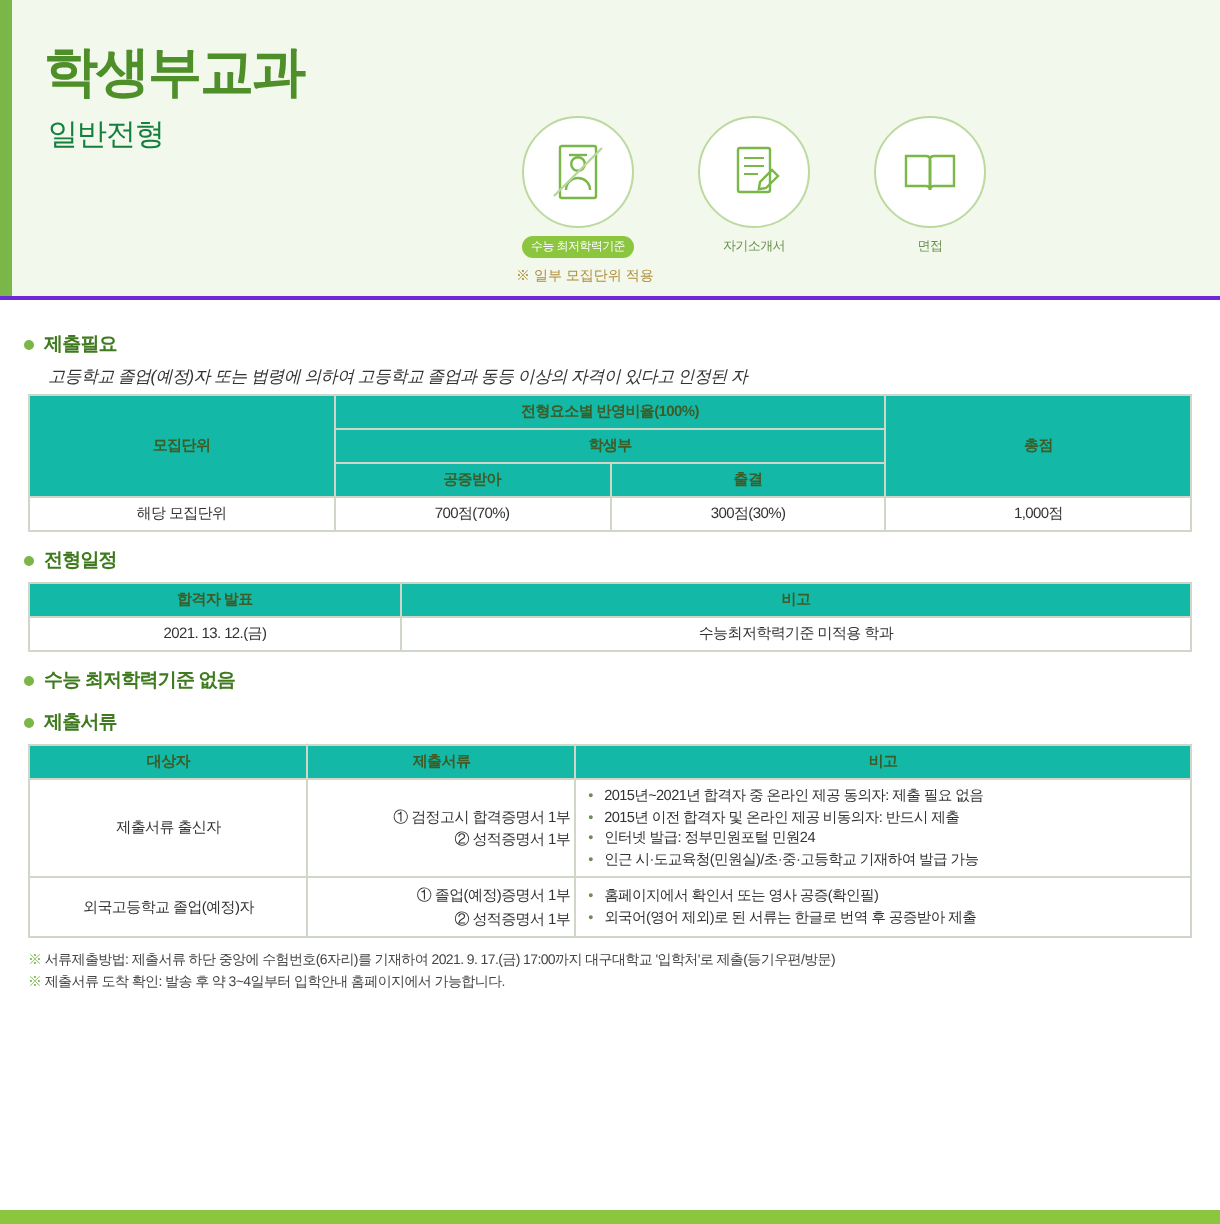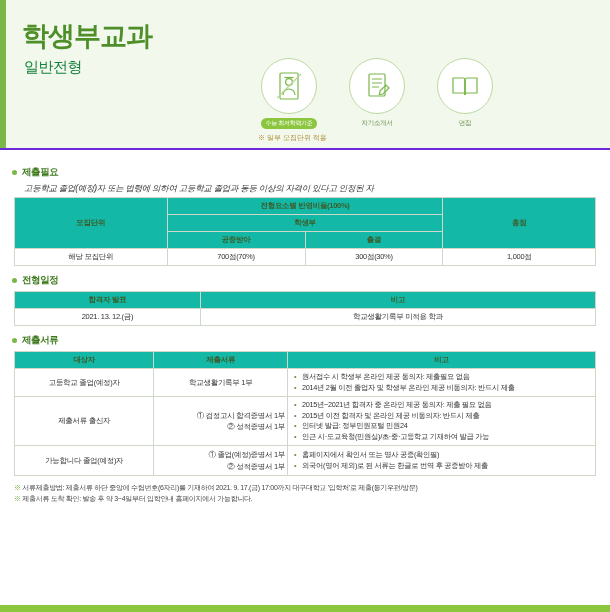--- a/index.html
+++ b/index.html
@@ -245,66 +245,60 @@
       <table>
         <thead>
           <tr>
             <th style="width:32%">합격자 발표</th>
             <th>비고</th>
           </tr>
         </thead>
         <tbody>
           <tr>
             <td>2021. 13. 12.(금)</td>
-            <td>학교생활기록부 미적용 학과</td>
+            <td>수능최저학력기준 미적용 학과</td>
           </tr>
         </tbody>
       </table>
     </div>
 
+    <div class="sec-head">
+      <span class="dot"></span>
+      <span>수능 최저학력기준 없음</span>
+    </div>
 
     <div class="sec-head">
       <span class="dot"></span>
       <span>제출서류</span>
     </div>
     <div class="tbl-wrap">
       <table>
         <thead>
           <tr>
             <th style="width:24%">대상자</th>
             <th style="width:23%">제출서류</th>
             <th>비고</th>
           </tr>
         </thead>
         <tbody>
-          <tr>
-            <td>고등학교 졸업(예정)자</td>
-            <td>학교생활기록부 1부</td>
-            <td class="listcell">
-              <ul class="bullets">
-                <li>원서접수 시 학생부 온라인 제공 동의자: 제출필요 없음</li>
-                <li>2014년 2월 이전 졸업자 및 학생부 온라인 제공 비동의자: 반드시 제출</li>
-              </ul>
-            </td>
-          </tr>
           <tr>
             <td>제출서류 출신자</td>
             <td class="docs-num" style="white-space:pre-line">① 검정고시 합격증명서 1부
 ② 성적증명서 1부</td>
             <td class="listcell">
               <ul class="bullets">
                 <li>2015년~2021년 합격자 중 온라인 제공 동의자: 제출 필요 없음</li>
                 <li>2015년 이전 합격자 및 온라인 제공 비동의자: 반드시 제출</li>
                 <li>인터넷 발급: 정부민원포털 민원24</li>
                 <li>인근 시·도교육청(민원실)/초·중·고등학교 기재하여 발급 가능</li>
               </ul>
             </td>
           </tr>
           <tr>
-            <td>가능합니다 졸업(예정)자</td>
+            <td>외국고등학교 졸업(예정)자</td>
             <td class="docs-num" style="white-space:pre-line">① 졸업(예정)증명서 1부
 ② 성적증명서 1부</td>
             <td class="listcell">
               <ul class="bullets">
                 <li>홈페이지에서 확인서 또는 영사 공증(확인필)</li>
                 <li>외국어(영어 제외)로 된 서류는 한글로 번역 후 공증받아 제출</li>
               </ul>
             </td>
           </tr>
         </tbody>

